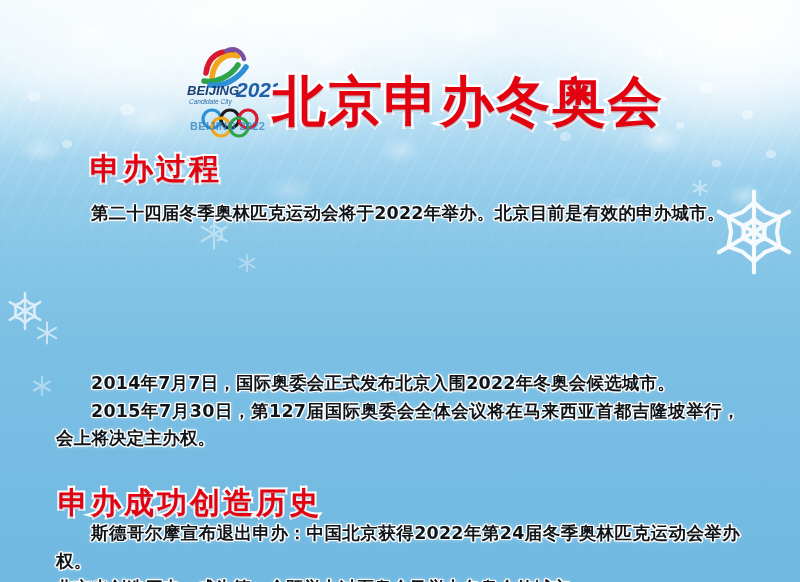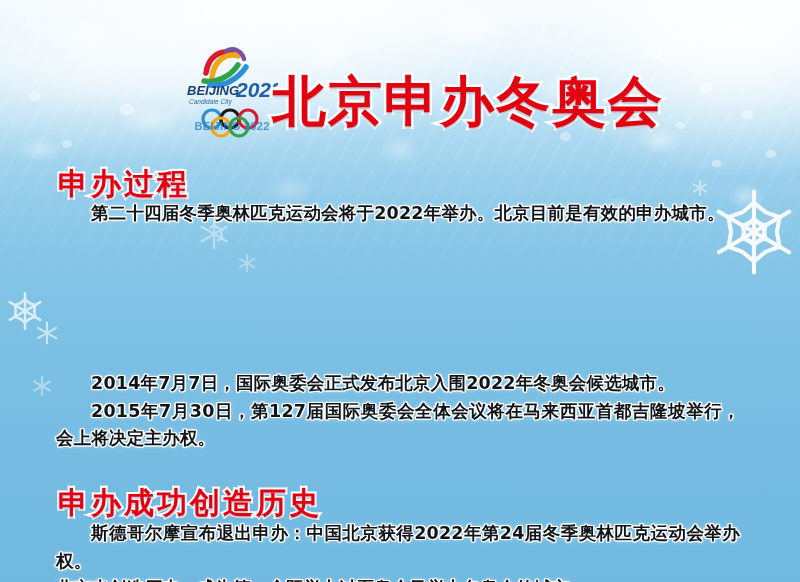--- a/index.html
+++ b/index.html
@@ -57,41 +57,41 @@
     -webkit-mask-image:linear-gradient(180deg, rgba(0,0,0,.9) 0%, rgba(0,0,0,.5) 45%, rgba(0,0,0,0) 100%);
             mask-image:linear-gradient(180deg, rgba(0,0,0,.9) 0%, rgba(0,0,0,.5) 45%, rgba(0,0,0,0) 100%);
   }
   .bubbles{position:absolute;left:0;top:0;width:800px;height:582px;pointer-events:none;}
   .bubble{position:absolute;border-radius:50%;background:rgba(255,255,255,.55);
           box-shadow:inset 0 0 6px rgba(255,255,255,.9);}
   
   #logo{position:absolute;left:186px;top:33px;width:92px;height:108px;}
   #logo-sub{position:absolute;left:190px;top:118px;width:84px;height:16px;
     font:700 11px/16px "Liberation Sans",sans-serif;letter-spacing:.3px;
-    color:#2e7fc0;opacity:.75;text-align:center;}
+    color:#2e7fc0;opacity:.75;}
   
   .main-title{
     position:absolute;left:272px;top:68px;
     font:700 54px/68px "DejaVu Sans","Liberation Sans",sans-serif;
     letter-spacing:2px;color:#e3000f;
     -webkit-text-stroke:5px #ffffff;
     paint-order:stroke fill;
     text-shadow:0 2px 2px rgba(40,70,110,.35);
     white-space:nowrap;
   }
   .section-title{
     position:absolute;left:58px;
     font:700 30px/38px "DejaVu Sans","Liberation Sans",sans-serif;
     letter-spacing:3px;color:#e3000f;
     -webkit-text-stroke:4px #ffffff;
     paint-order:stroke fill;
     text-shadow:0 2px 2px rgba(40,70,110,.3);
     white-space:nowrap;
   }
-  #sec1-title{top:165px;}
+  #sec1-title{top:150px;margin-left:32px;}
   #sec2-title{top:486px;font-family:Liberation Mono, monospace;}
   
   .body-block{position:absolute;left:56px;width:700px;}
   #block1{top:200px;}
   #block2{top:370px;}
   #block3{top:520px;}
   .para{
     margin:0 16px 0 0;
     font:700 17.5px/27.5px "DejaVu Sans","Liberation Sans",sans-serif;
     color:#10151a;letter-spacing:.2px;text-align:justify;

